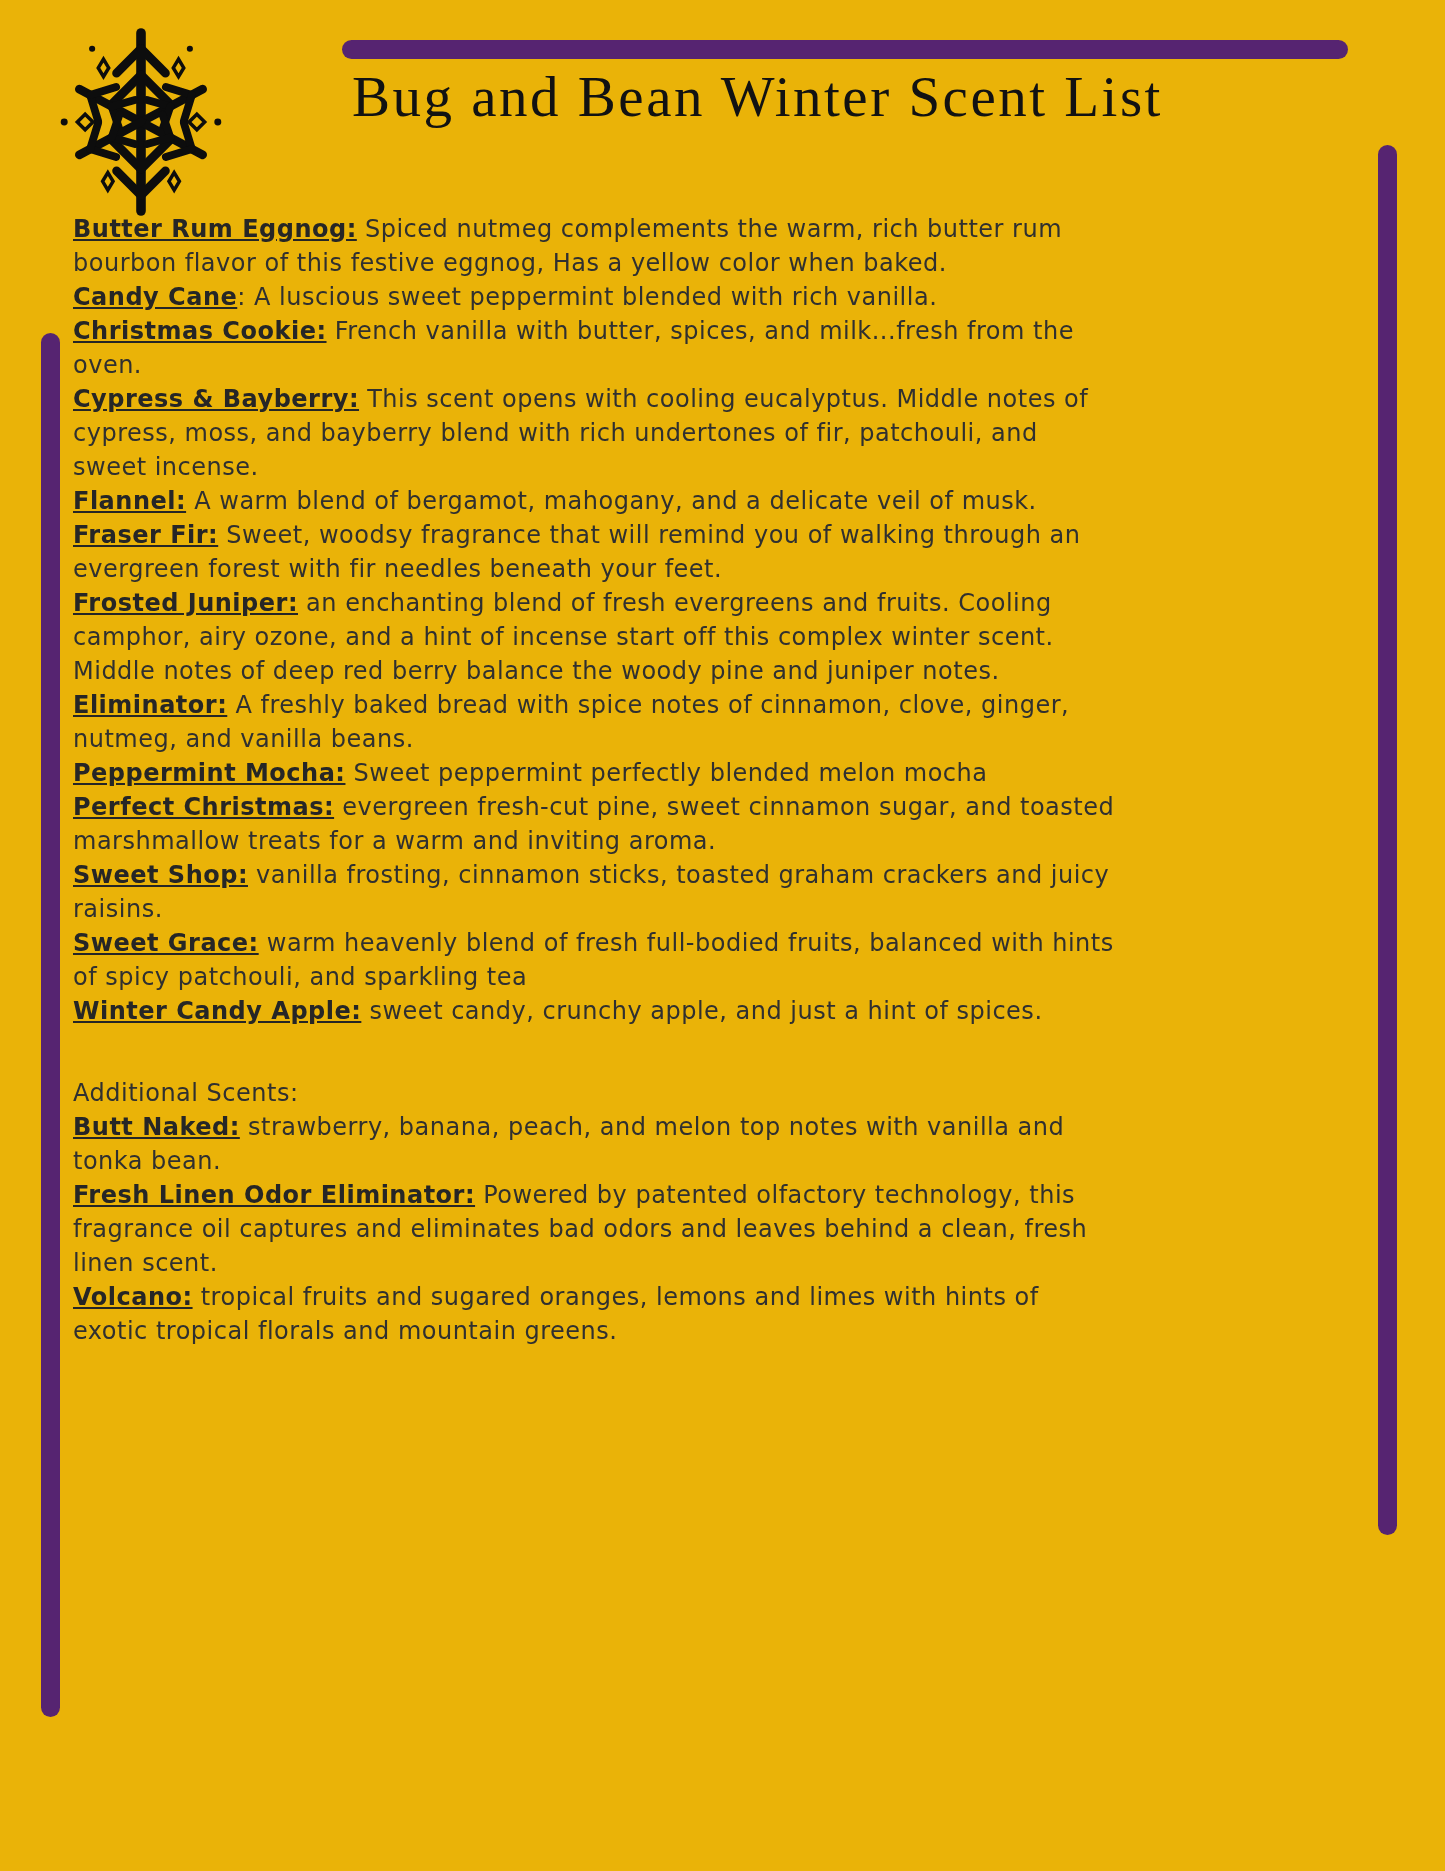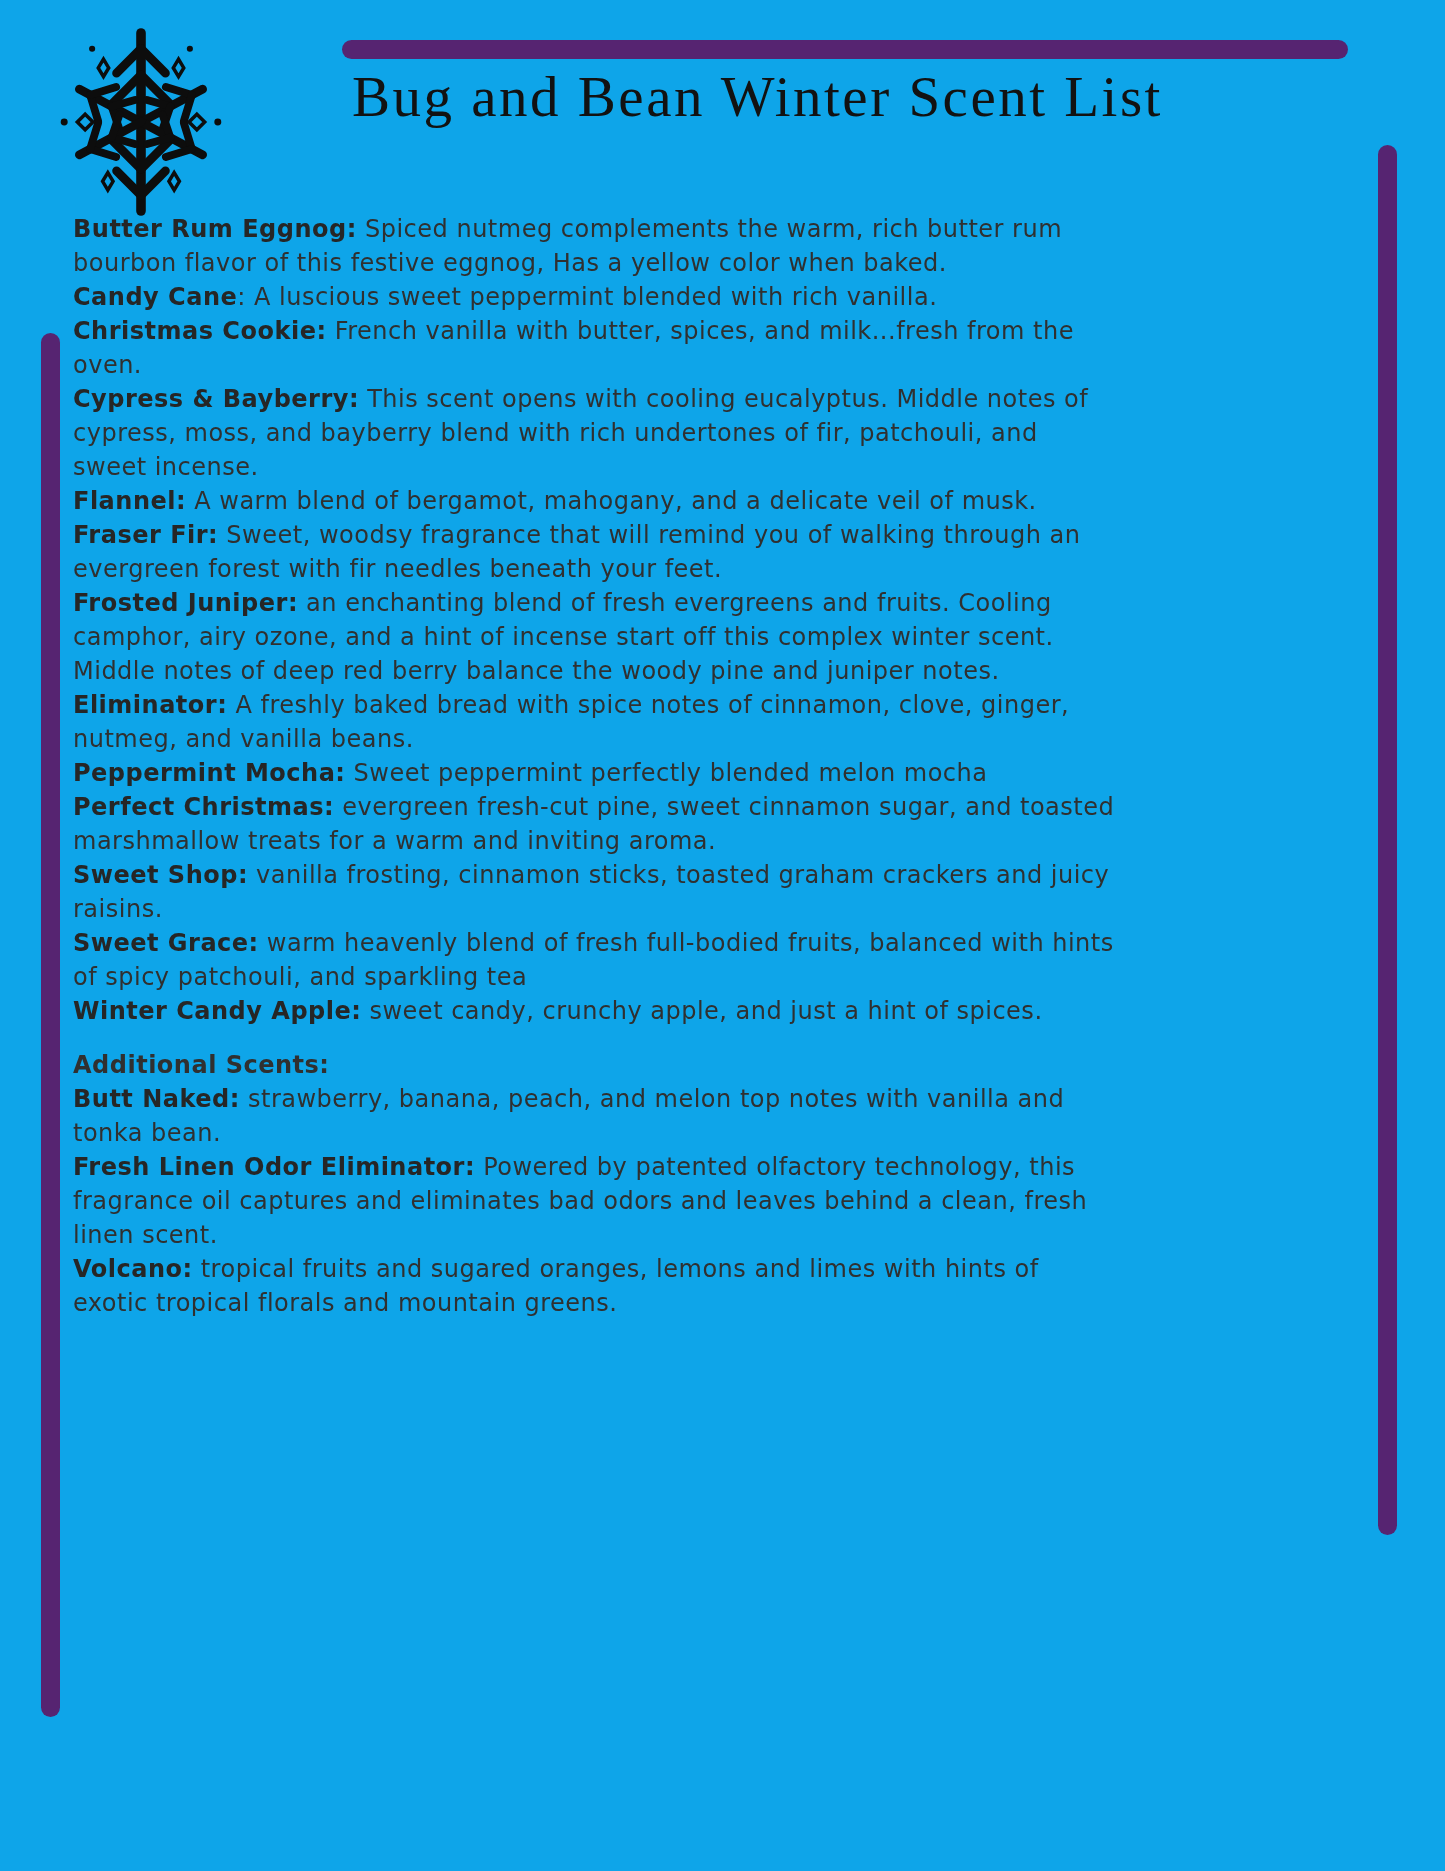--- a/index.html
+++ b/index.html
@@ -1,21 +1,21 @@
 <!DOCTYPE html>
 <html><head>
 <meta charset="utf-8">
 <style>
   * { margin: 0; padding: 0; box-sizing: border-box; }
   html, body { background: #ffffff; }
   .page {
     position: relative;
     width: 1445px;
     height: 1871px;
-    background: #0ea5e9;
+    background: #eab308;
     overflow: hidden;
     font-family: "DejaVu Sans", sans-serif;
   }
   .top-bar {
     position: absolute;
     left: 342px; top: 40px;
     width: 1006px; height: 19px;
     border-radius: 10px;
     background: #562471;
   }
@@ -51,22 +51,22 @@
   }
   .content {
     position: absolute;
     left: 73px; top: 212px;
     width: 1042px;
     font-size: 24px;
     line-height: 34px;
     letter-spacing: 0.5px;
     color: #303030;
   }
-  .scent strong { font-weight: bold; color: #262626; }
-  .additional-heading { margin-top: 20px; font-weight: bold; }
+  .scent strong { font-weight: bold; color: #262626; text-decoration: underline; }
+  .additional-heading { margin-top: 48px; }
 </style>
 </head>
 <body>
 
 <div class="page">
 
   <div class="top-bar"></div>
   <div class="right-bar"></div>
   <div class="left-bar"></div>
 

